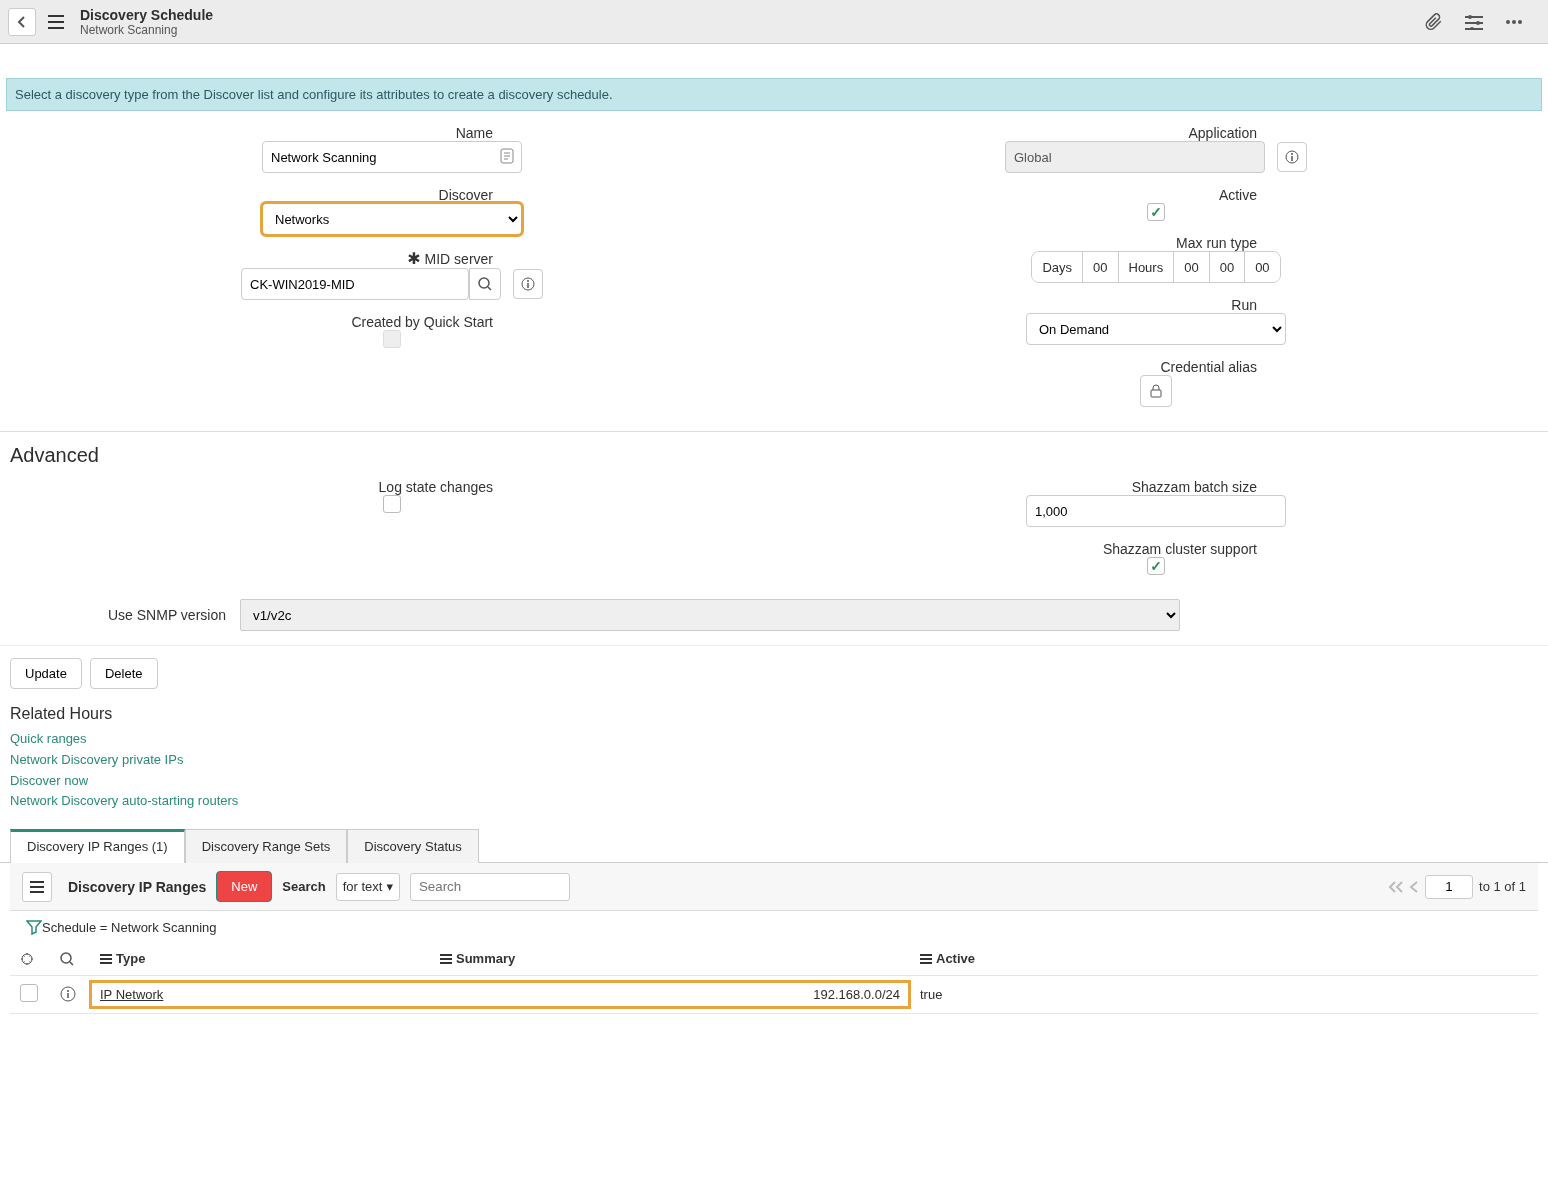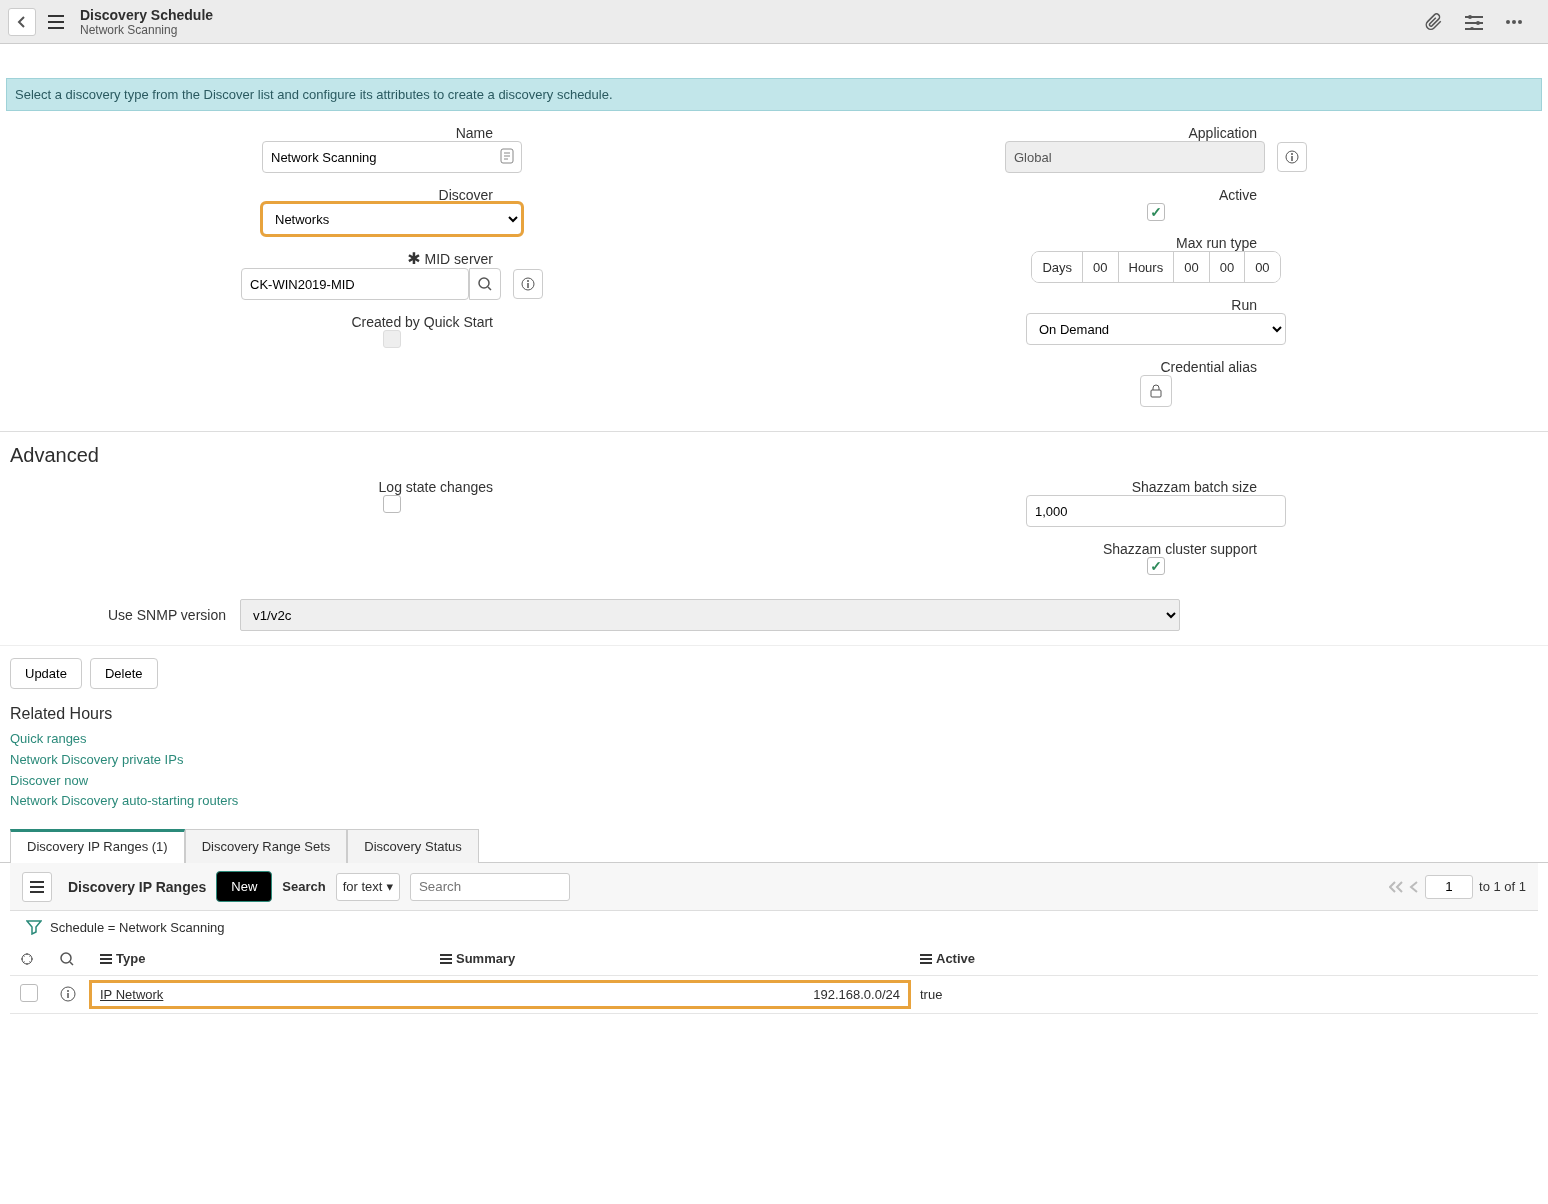--- a/index.html
+++ b/index.html
@@ -77,38 +77,38 @@
   .advanced-heading { font-size:20px; font-weight:400; padding: 12px 10px 6px 10px;}
   .advanced-section { padding: 6px 10px 14px 10px; border-bottom: 1px solid #eee;}
   .adv-grid { display:flex; }
   .adv-grid .form-col{flex:1;}
   .full-row { display:flex; align-items:center; margin-top:10px;}
   .full-row .form-label{width:230px;}
   .full-row select{flex:1; max-width: 940px;}
 
   .btn-row { padding: 12px 10px; display:flex; gap:8px;}
   .btn { border:1px solid #ccc; background:#fff; padding:7px 14px; border-radius:4px; cursor:pointer; font-size:13px;}
-  .btn-primary{background:#000000; color:#fff; border-color:#2b8a7a;text-align:right;}
+  .btn-primary{background:#ef4444; color:#fff; border-color:#2b8a7a;text-align:right;}
 
   .related-heading { font-size:16px; padding: 4px 10px;}
   .related-links { padding: 2px 10px 16px 10px;}
   .related-links a { display:block; color:#2b8a7a; text-decoration:none; line-height:1.6;}
 
   .tabs { display:flex; border-bottom:1px solid #ccc; padding-left:10px;}
   .tab { padding:9px 16px; border:1px solid #ccc; border-bottom:none; background:#f3f3f3; margin-right:0; cursor:pointer; font-size:13px; position:relative; top:1px;}
   .tab.active { background:#fff; border-top:3px solid #2b8a7a; padding-top:7px;}
   
   .list-toolbar { display:flex; align-items:center; gap:10px; padding:8px 12px; background:#f7f7f7; border-bottom:1px solid #ddd; margin: 0 10px;}
   .list-title { font-weight:600; font-size:14px;}
   .search-mode { border:1px solid #ccc; border-radius:3px; height:28px; padding:0 6px; background:#fff; display:flex; align-items:center; gap:4px;}
   .toolbar-spacer{flex:1;}
   .pager{display:flex; align-items:center; gap:6px; color:#888;}
   .pager input{width:48px; height:24px; text-align:center; border:1px solid #ccc; border-radius:3px;}
 
-  .filter-bar { display:flex; align-items:center; gap:8px; padding:8px 16px; margin:0 10px;}
+  .filter-bar { display:flex; align-items:center; padding:8px 16px; margin:0 10px;}
   .table { width: calc(100% - 20px); margin: 0 10px; border-collapse: collapse;}
   .table th, .table td { text-align:left; padding:8px 10px; border-bottom:1px solid #e5e5e5; font-size:13px;}
   .table th { color:#333; font-weight:600;}
   .col-sel{width:40px;}
   .col-info{width:40px;}
   .col-type{width:340px;}
   .col-summary{width:480px;}
   .cell-link { color:#2e2e2e; text-decoration:underline; cursor:pointer;}
   .row-highlight { outline: 3px solid #e8a33d; outline-offset:-2px; }
   .col-header-icon{display:inline-flex; align-items:center; gap:4px;}

